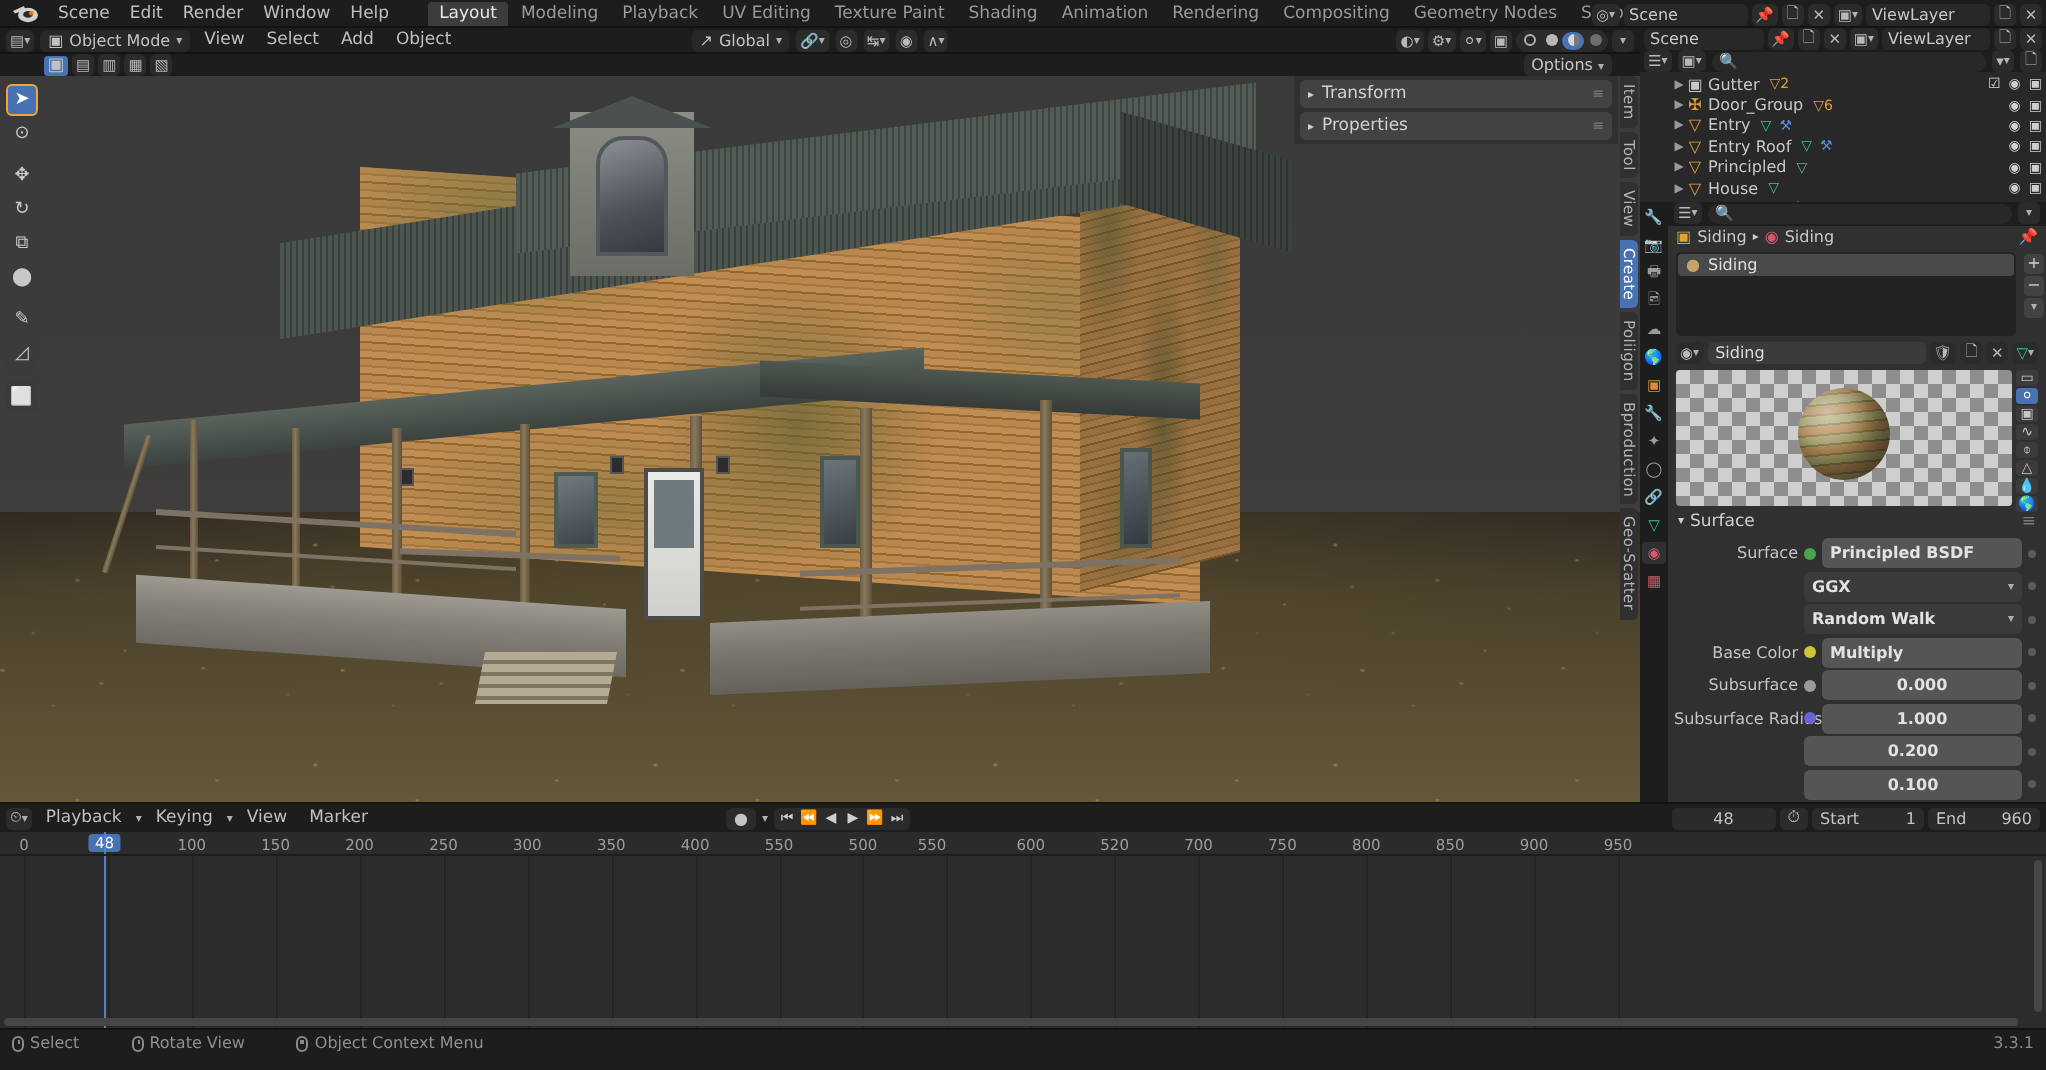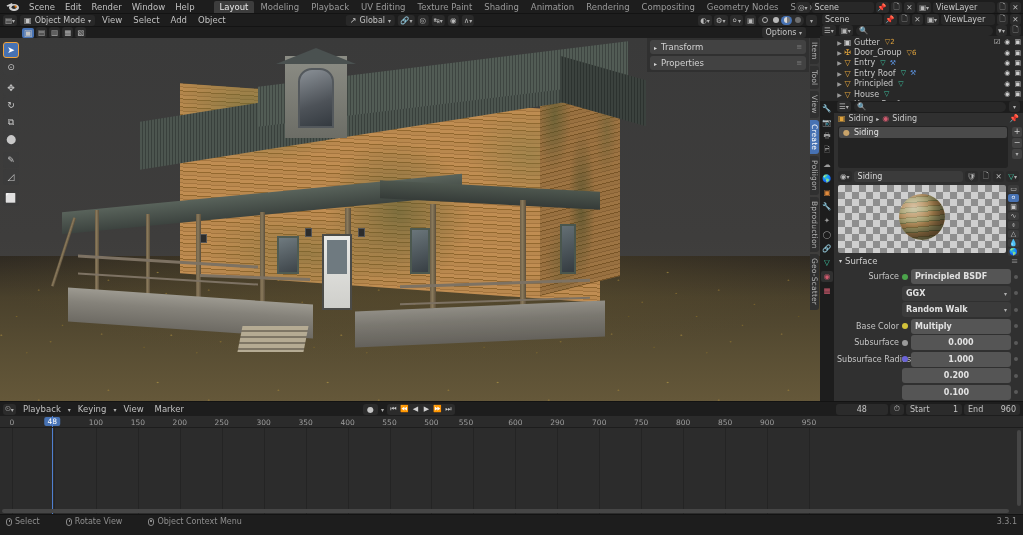--- a/index.html
+++ b/index.html
@@ -748,21 +748,21 @@
         <span class="tick" style="left: 137.842px;">150</span>
         <span class="tick" style="left: 179.789px;">200</span>
         <span class="tick" style="left: 221.737px;">250</span>
         <span class="tick" style="left: 263.684px;">300</span>
         <span class="tick" style="left: 305.632px;">350</span>
         <span class="tick" style="left: 347.579px; text-align: center;">400</span>
         <span class="tick" style="left: 389.526px;">550</span>
         <span class="tick" style="left: 431.474px;">500</span>
         <span class="tick" style="left: 466px;">550</span>
         <span class="tick" style="left: 515.368px; text-align: center;">600</span>
-        <span class="tick" style="left: 557.316px;">290</span>
+        <span class="tick" style="left: 557.316px;">520</span>
         <span class="tick" style="left: 599.263px;">700</span>
         <span class="tick" style="left: 641.211px;">750</span>
         <span class="tick" style="left: 683.158px;">800</span>
         <span class="tick" style="left: 725.105px;">850</span>
         <span class="tick" style="left: 767.053px;">900</span>
         <span class="tick" style="left: 809px;">950</span>
         <div class="phlabel" style="left: 52.2695px;">48</div>
         <div style="position: absolute; top: 0px; bottom: 0px; width: 1px; background: rgb(79, 127, 208); left: 52.2695px;"></div>
       </div>
     <div class="tlbody" id="tlbody">

